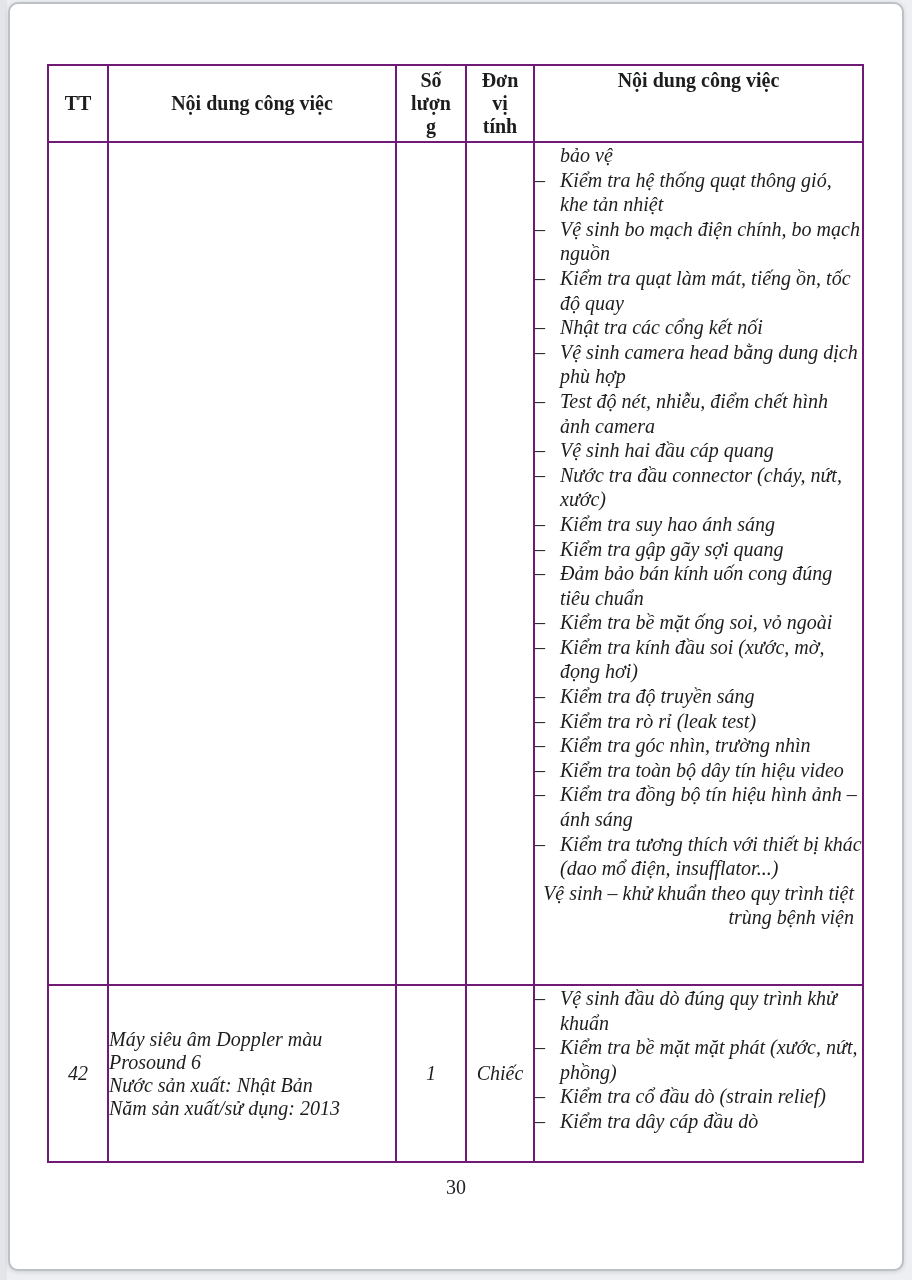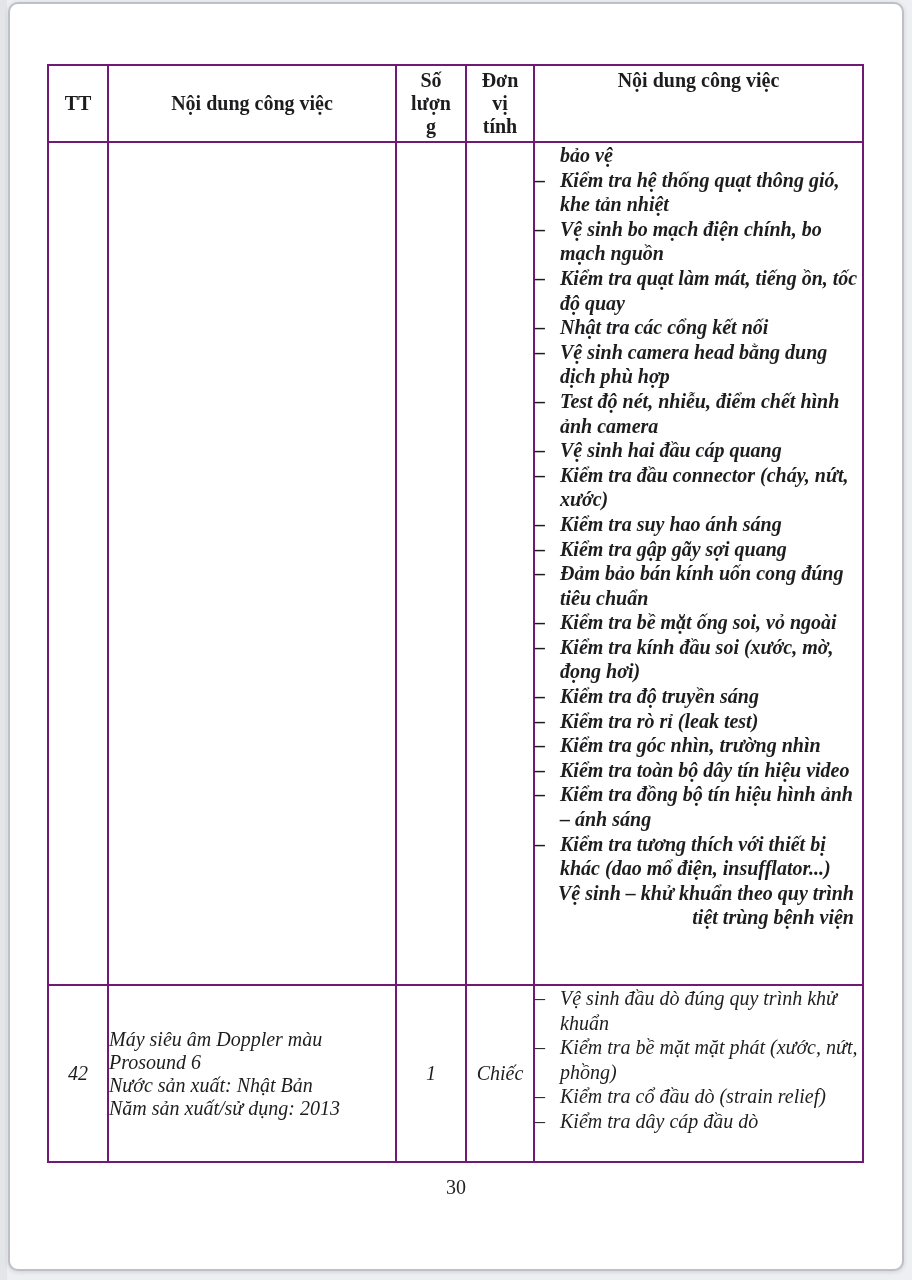--- a/index.html
+++ b/index.html
@@ -42,21 +42,21 @@
     text-align: center;
     line-height: 23px;
     padding: 3px 1px;
   }
   tr.header-row { height: 74px; }
   .th-tt, .th-content { vertical-align: middle; }
   .th-quantity, .th-unit { vertical-align: middle; white-space: pre-line; }
   .th-tasks { vertical-align: top; padding-top: 6px; }
 
   tbody { font-style: italic; font-size: 20px; }
-  tr.row-0 { height: 843px; font-weight: bold; }
+  tr.row-0 { height: 843px; }
   tr.row-1 { height: 177px; }
 
   .cell-tt, .cell-quantity, .cell-unit {
     text-align: center;
     vertical-align: middle;
   }
   .cell-content {
     vertical-align: middle;
     padding: 0 4px 0 13px;
     line-height: 23px;
@@ -139,21 +139,21 @@
               <div class="task">
                 <span class="dash">–</span>
                 <span class="task-text">Test độ nét, nhiễu, điểm chết hình ảnh camera</span>
               </div>
               <div class="task">
                 <span class="dash">–</span>
                 <span class="task-text">Vệ sinh hai đầu cáp quang</span>
               </div>
               <div class="task">
                 <span class="dash">–</span>
-                <span class="task-text">Kiểm tra đầu connector (cháy, nứt, xước)</span>
+                <span class="task-text">Nước tra đầu connector (cháy, nứt, xước)</span>
               </div>
               <div class="task">
                 <span class="dash">–</span>
                 <span class="task-text">Kiểm tra suy hao ánh sáng</span>
               </div>
               <div class="task">
                 <span class="dash">–</span>
                 <span class="task-text">Kiểm tra gập gãy sợi quang</span>
               </div>
               <div class="task">

